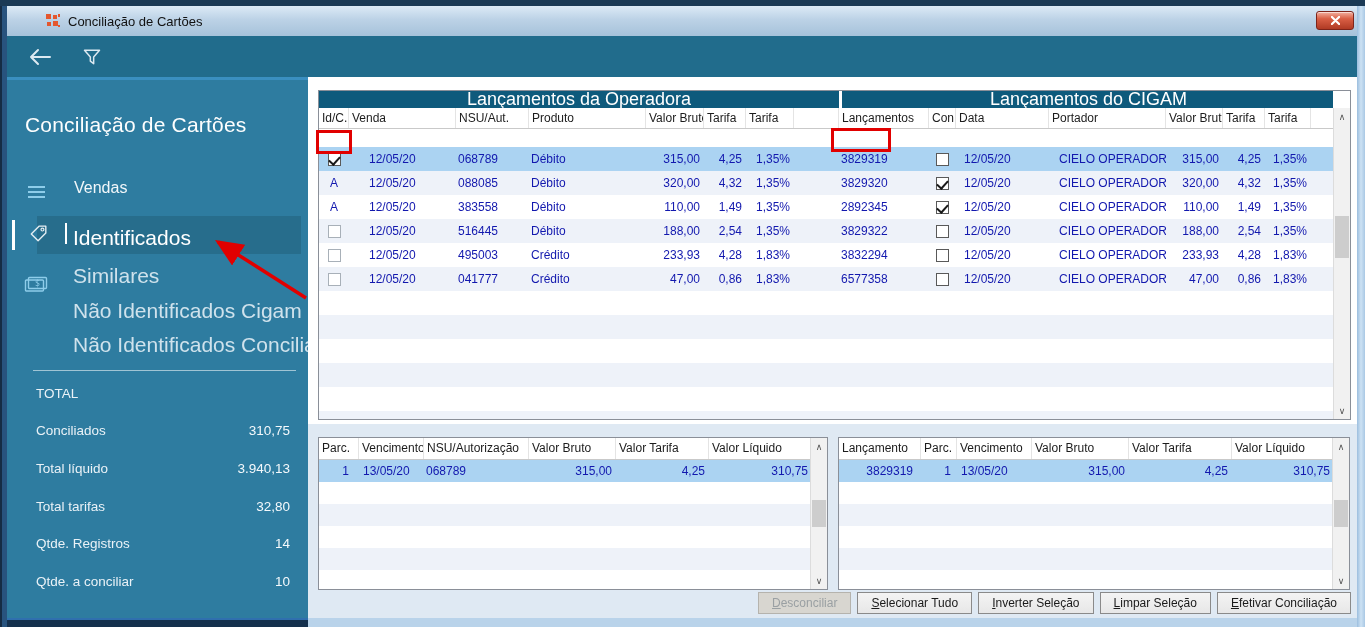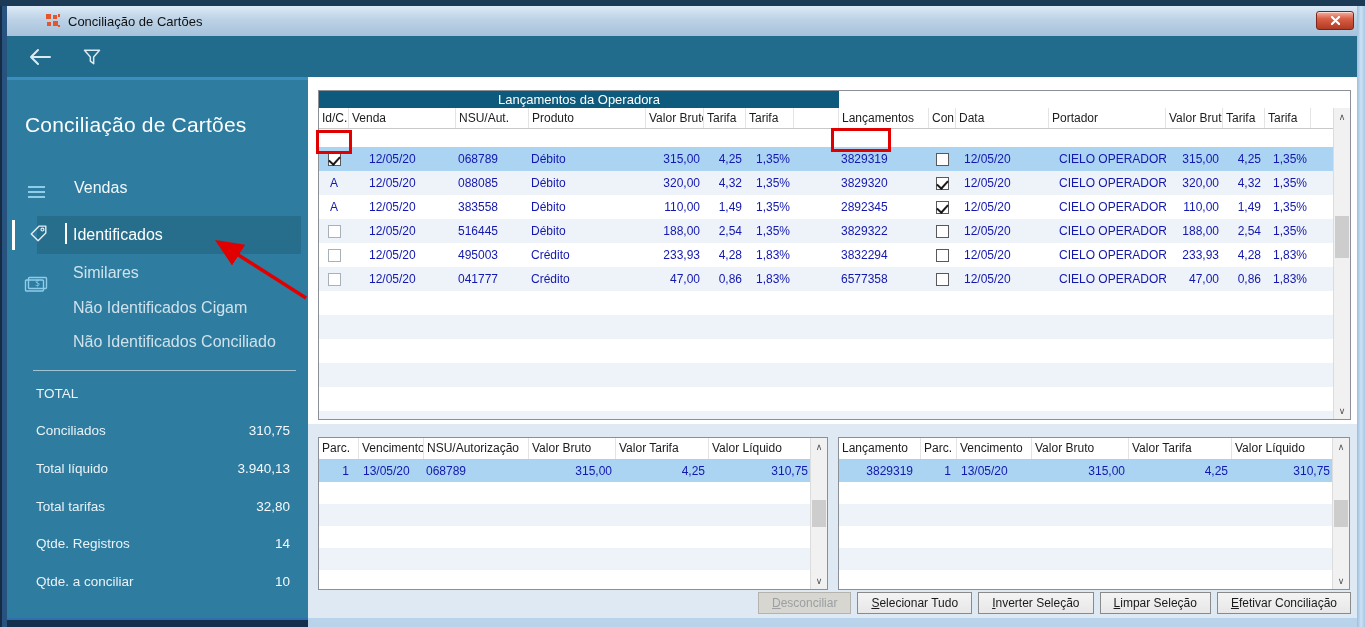--- a/index.html
+++ b/index.html
@@ -28,37 +28,37 @@
   
   .sidebar{position:absolute;left:7px;top:77px;width:301px;height:541px;background:#2e7ca0;border-top:3px solid #3a8fc0;color:#e9f2f7}
   .sidebar-title{position:absolute;left:18px;top:33px;font-size:21px;color:#fdfefe;letter-spacing:.2px}
   .hamburger{position:absolute;left:21px;top:106px;width:17px;height:12px;cursor:pointer}
   .hamburger div{height:2px;background:#8ecdea;margin-bottom:3px}
   .side-section{position:absolute;left:67px;top:99px;font-size:16px;color:#f2f7fa}
   .menu-sel-bg{position:absolute;left:30px;top:136px;width:264px;height:38px;background:#276d8c}
   .sel-bar{position:absolute;left:5px;top:140px;width:3px;height:30px;background:#ffffff}
   .tag-ic{position:absolute;left:22px;top:143px}
   .sel-tick{position:absolute;left:58px;top:143px;width:2px;height:21px;background:#ffffff}
-  .menu-item{position:absolute;left:66px;font-size:16px;color:#cfe2ec;white-space:nowrap;cursor:pointer}
+  .menu-item{position:absolute;left:66px;font-size:21px;color:#cfe2ec;white-space:nowrap;cursor:pointer}
   .mi0{top:146px;color:#ffffff}
   .mi1{top:184px}
   .money-ic{position:absolute;left:17px;top:196px}
   .mi2{top:219px}
   .mi3{top:253px}
   .side-divider{position:absolute;left:26px;top:290px;right:12px;height:1px;background:rgba(255,255,255,.55)}
   .total-label{position:absolute;left:29px;top:306px;font-size:13.5px;color:#eaf2f7}
   .t-row-label{position:absolute;left:29px;font-size:13.5px;color:#eaf2f7;white-space:nowrap}
   .t-row-value{position:absolute;right:18px;font-size:13.5px;color:#f4f9fc;text-align:right}
   .tr0{top:343px}.tr1{top:381px}.tr2{top:419px}.tr3{top:456px}.tr4{top:494px}
   
   .main-bg{position:absolute;left:308px;top:77px;width:1049px;height:541px;background:#ffffff}
   .lower-panel{position:absolute;left:308px;top:424px;width:1049px;height:194px;background:#dfe9f3}
   
   .gridbox{position:absolute;left:318px;top:90px;width:1033px;height:330px;background:#fff;border:1px solid #8a8f98}
-  .grp{position:absolute;top:0;height:17px;background:#0e5a7c;color:#fff;font-size:13px;display:flex;align-items:center;justify-content:center}
+  .grp{position:absolute;top:0;height:17px;background:#0e5a7c;color:#fff;font-size:18px;display:flex;align-items:center;justify-content:center}
   .grp-left{left:0;width:520px}
   .grp-right{left:523px;width:493px}
   .mheader{position:absolute;left:0;top:17px;width:1016px;height:21px;display:flex;border-bottom:1px solid #c9c9c9;background:#fff}
   .hcell{font-size:12px;color:#1c1c1c;line-height:20px;padding-left:3px;border-right:1px solid #e4e4e4;overflow:hidden;white-space:nowrap;flex:none}
   .mrows{position:absolute;left:0;top:56px;width:1016px;bottom:0;overflow:hidden}
   .trow{display:flex;height:24px;background:#fff}
   .trow.alt{background:#eef2f9}
   .trow.sel{background:#abd3f2}
   .cell{font-size:12px;color:#1218ae;line-height:24px;white-space:nowrap;overflow:hidden;flex:none;padding-left:2px}
   .cell.r{text-align:right;padding-right:4px}
@@ -196,20 +196,21 @@
     <div class="t-row-value tr3">14</div>
     <div class="t-row-label tr4">Qtde. a conciliar</div>
     <div class="t-row-value tr4">10</div>
   </div>
 
   <div class="main-bg"></div>
   <div class="lower-panel"></div>
 
   <div class="gridbox">
     <div class="grp grp-left">Lançamentos da Operadora</div>
+    <div class="grp grp-right">Lançamentos do CIGAM</div>
     <div class="sb-corner"></div>
     <div class="mheader" id="main-header">
         <div class="hcell c-idc">Id/C...</div>
         <div class="hcell c-venda">Venda</div>
         <div class="hcell c-nsu">NSU/Aut.</div>
         <div class="hcell c-produto">Produto</div>
         <div class="hcell c-vb">Valor Bruto</div>
         <div class="hcell c-t1">Tarifa</div>
         <div class="hcell c-t2">Tarifa</div>
         <div class="hcell c-fillL"></div>

